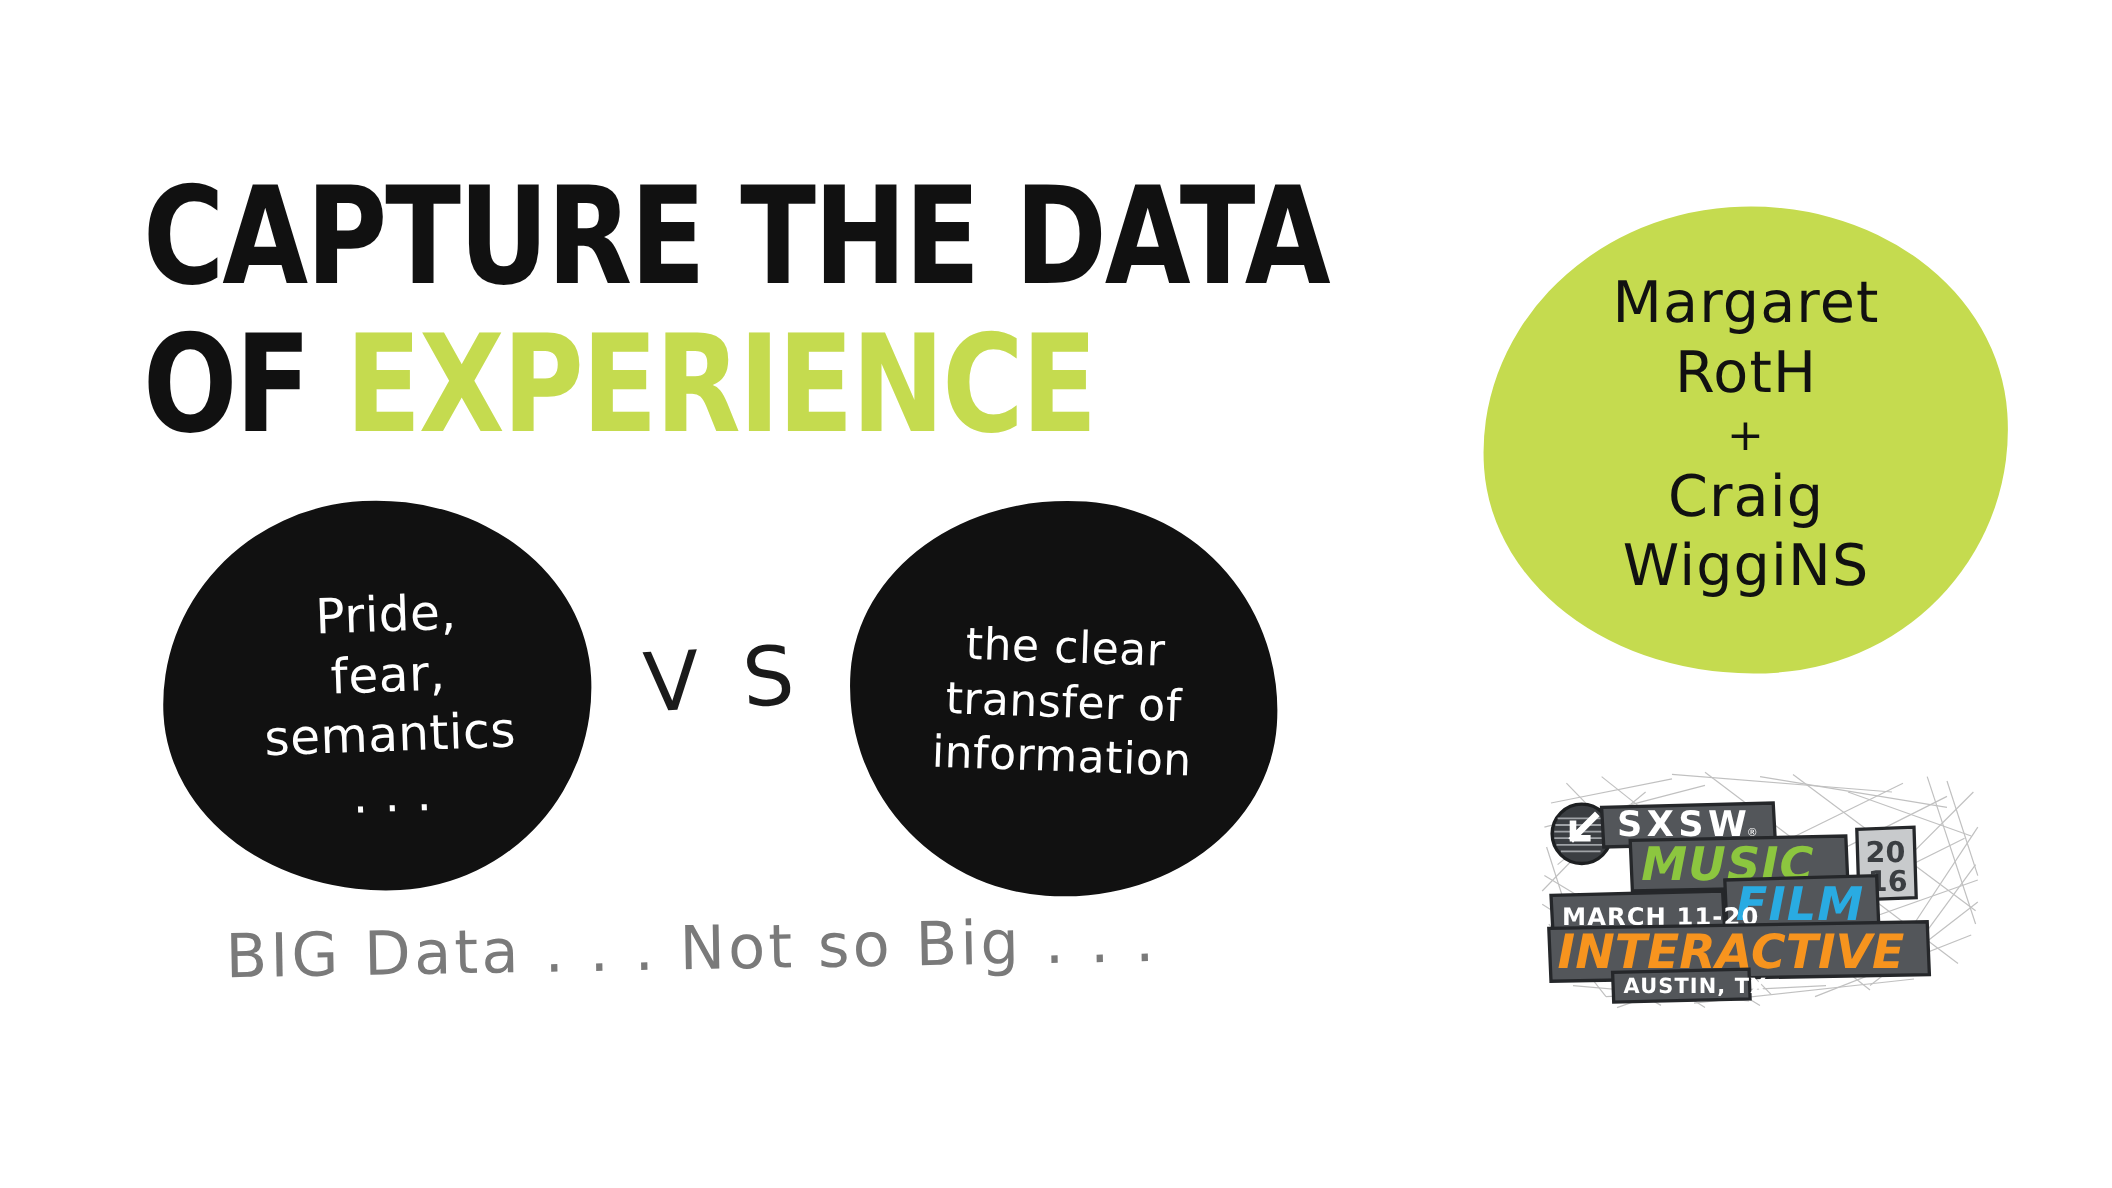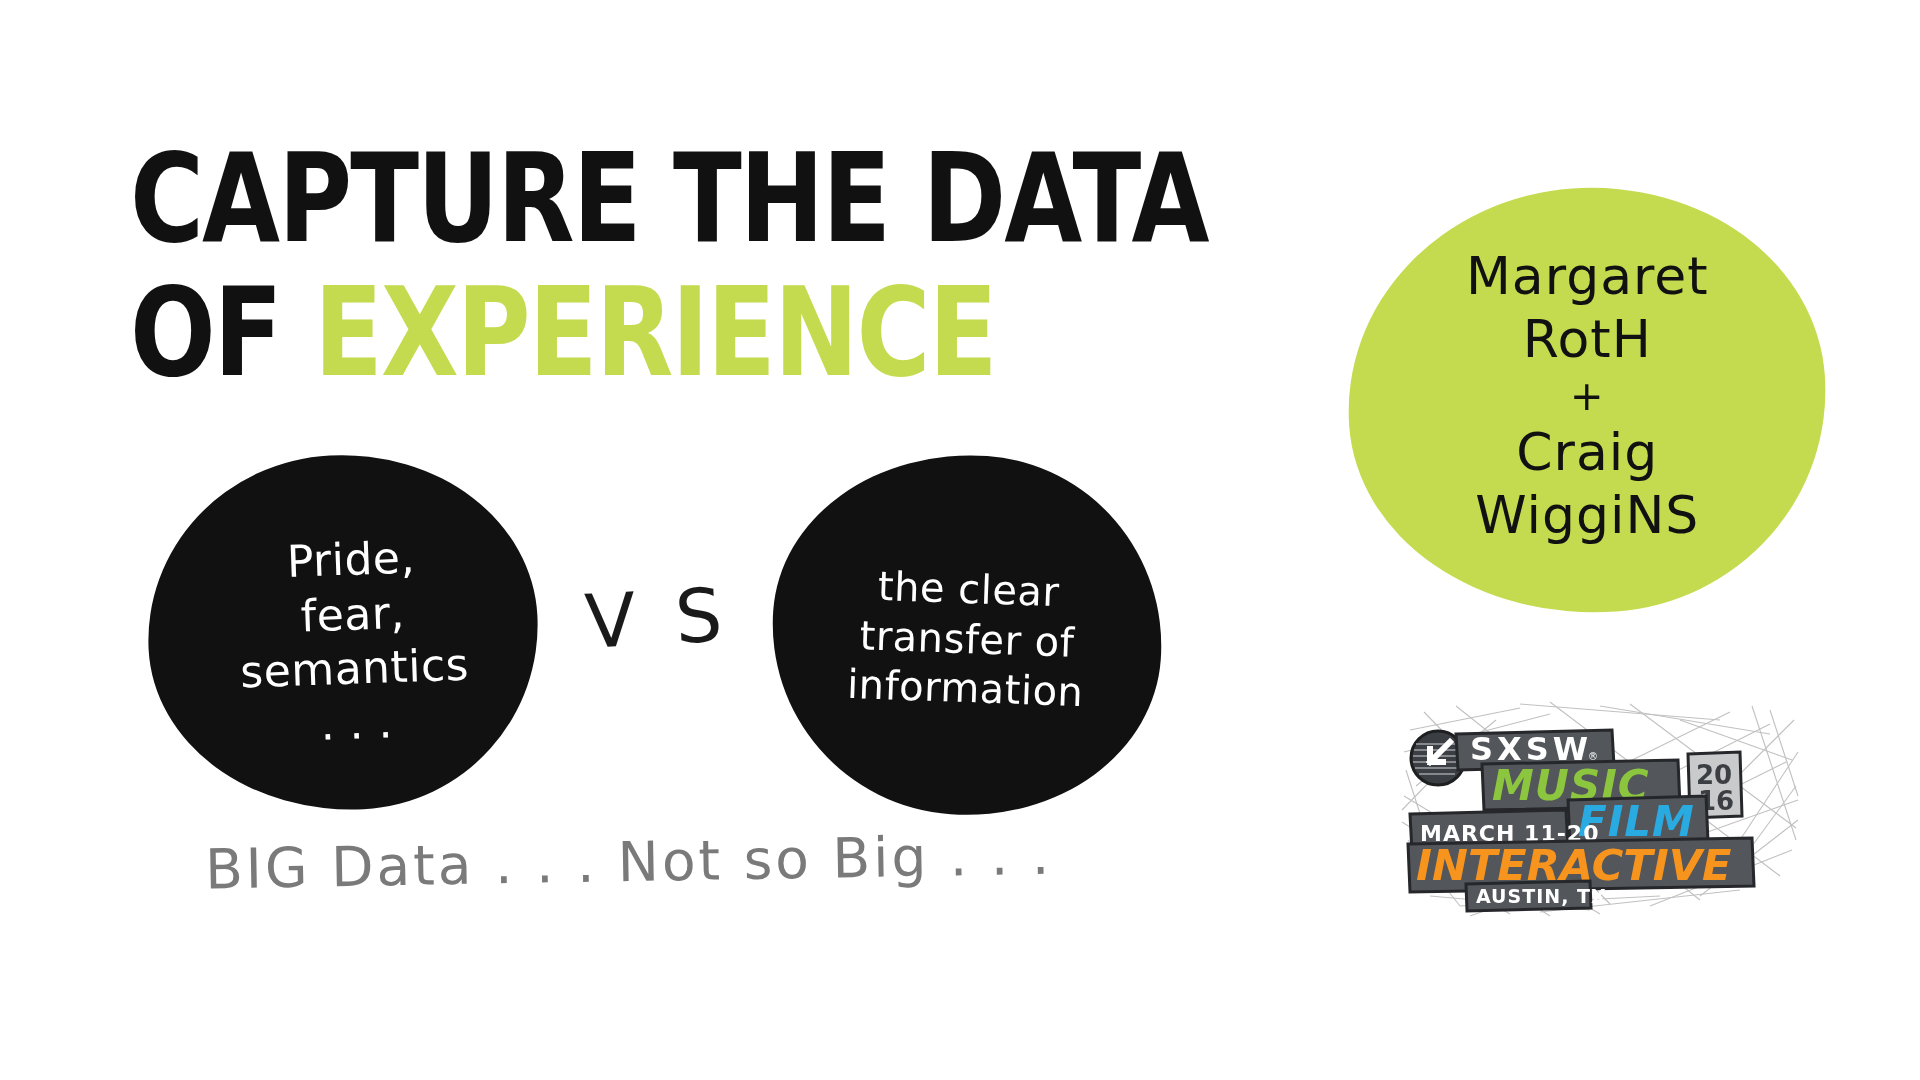--- a/index.html
+++ b/index.html
@@ -18,21 +18,21 @@
   .canvas {
     position: absolute;
     inset: 0;
     background: #ffffff;
   }
 
   
   #headline {
     position: absolute;
     left: 130px;
-    top: 140px;
+    top: 156px;
     width: 1120px;
   }
   .headline-line {
     font-family: "DejaVu Sans", sans-serif;
     font-weight: bold;
     font-size: 104px;
     line-height: 0.98;
     letter-spacing: -2px;
     color: #111111;
     white-space: nowrap;

